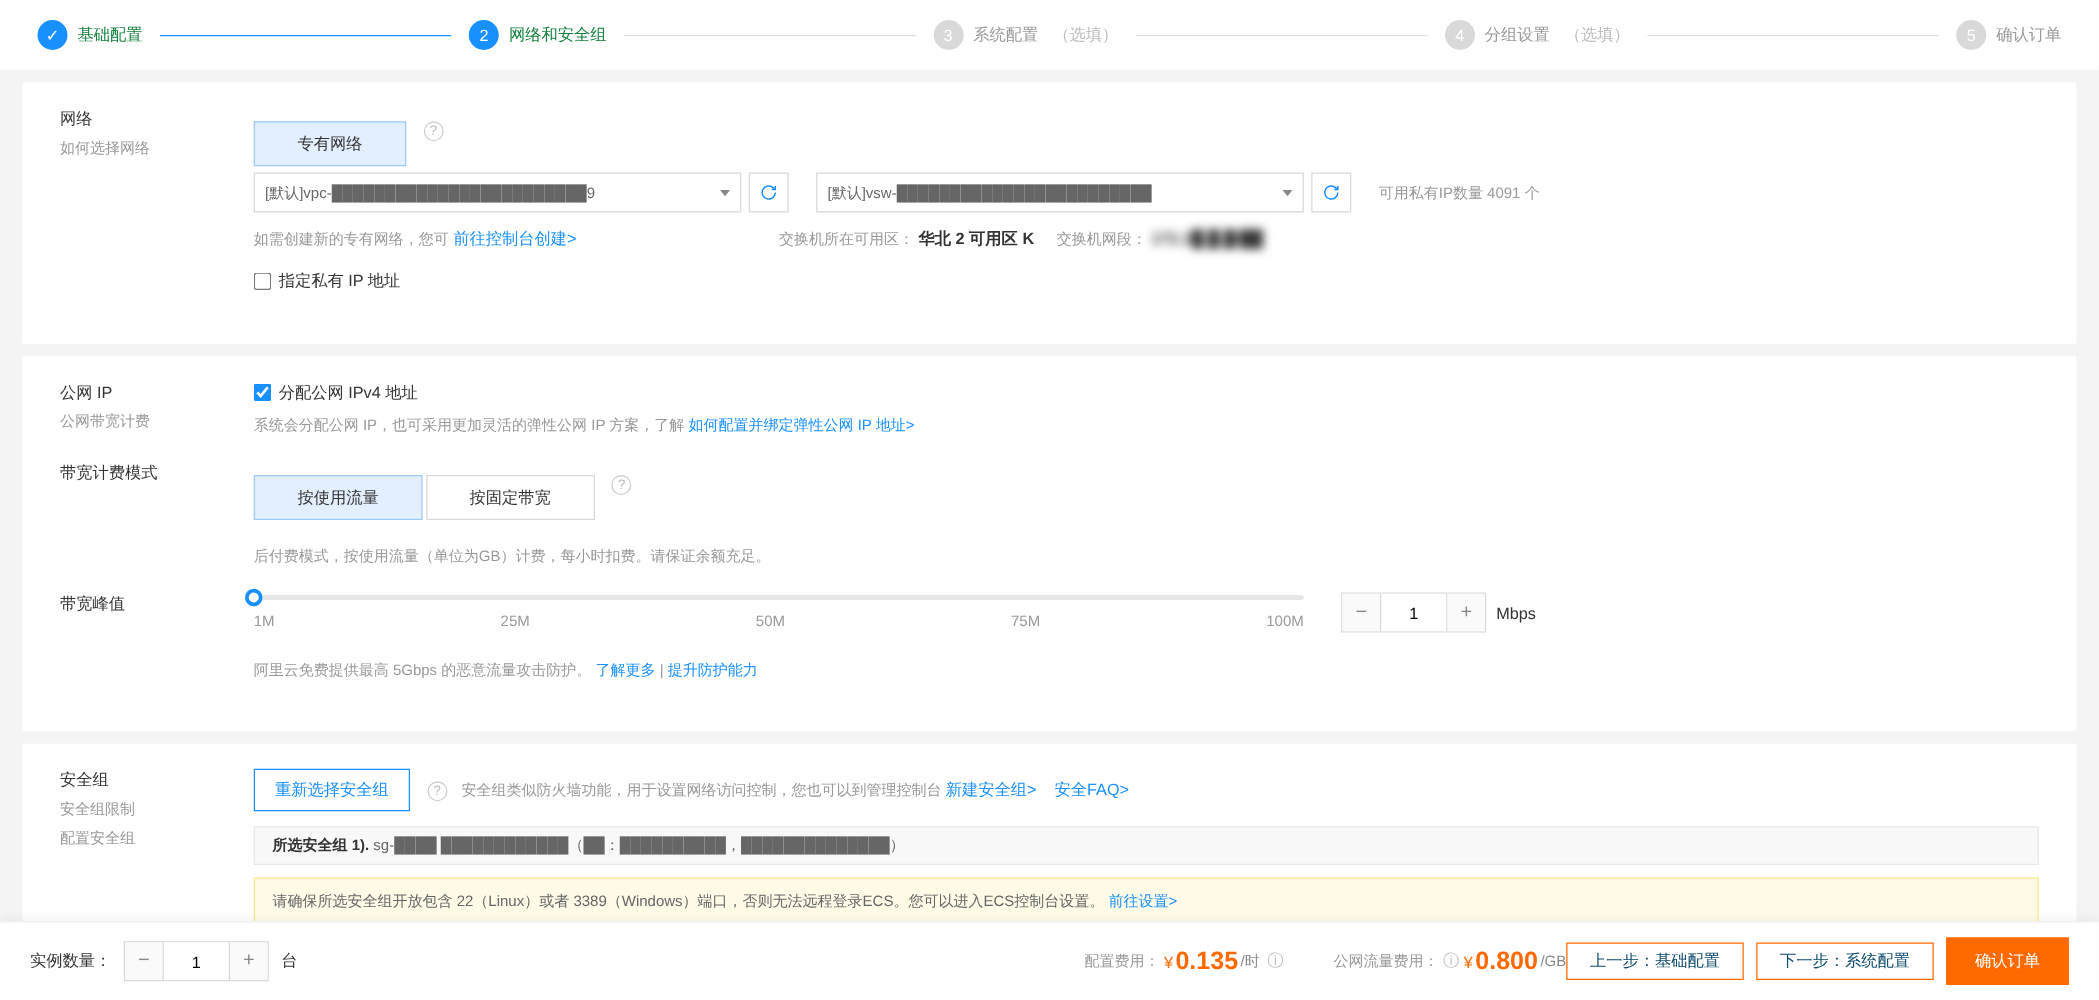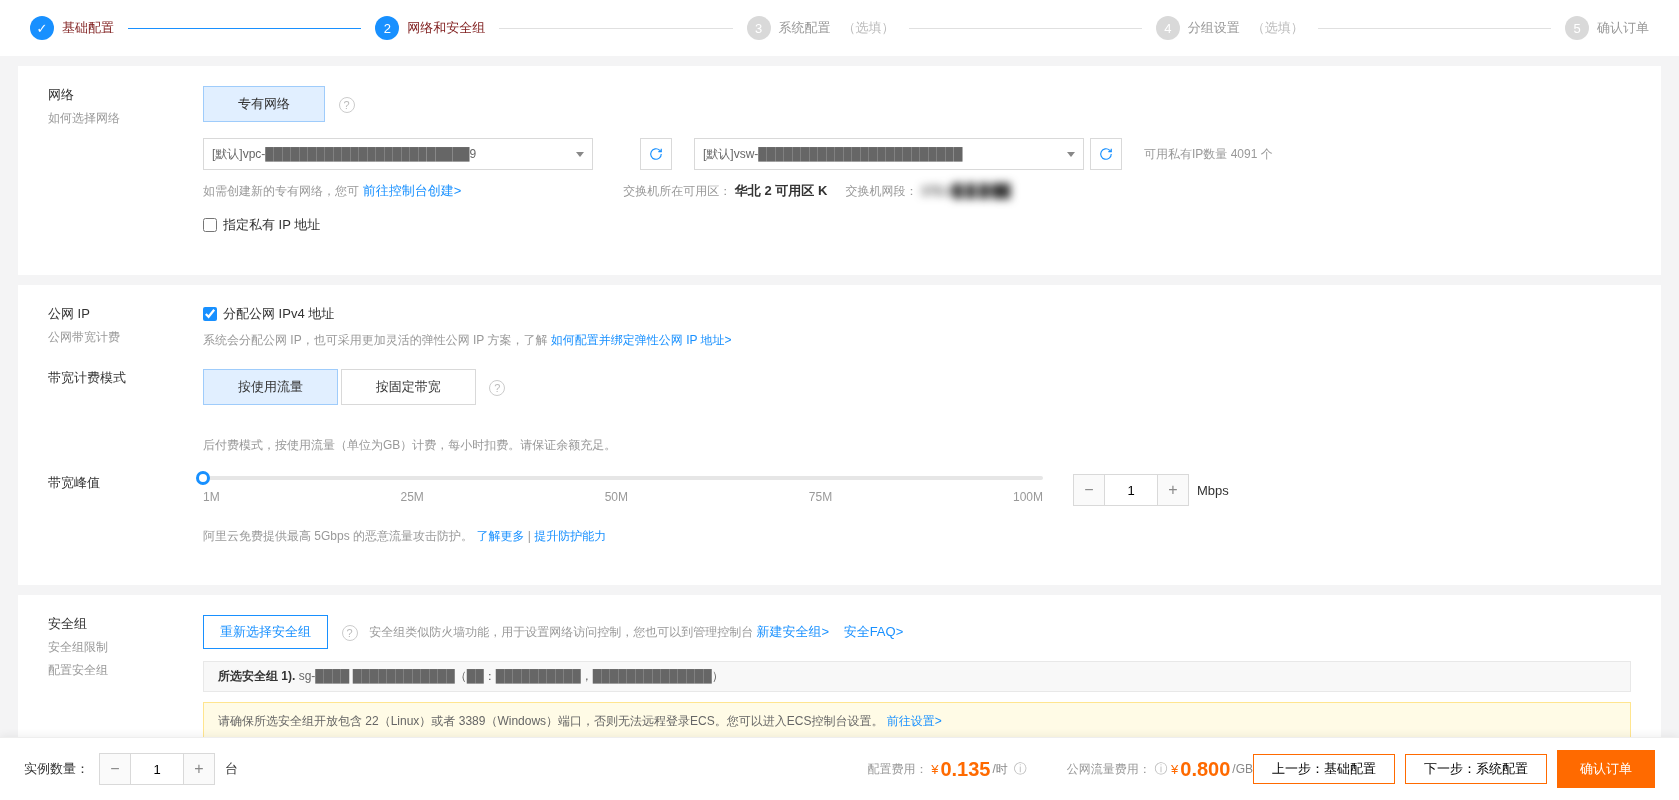--- a/index.html
+++ b/index.html
@@ -2,33 +2,33 @@
 <html><head>
 <meta charset="utf-8">
 <style>
   * { box-sizing: border-box; margin: 0; padding: 0; font-family: "Microsoft YaHei", "PingFang SC", Arial, sans-serif; }
   body { background:#f4f4f5; color:#333; font-size:13px; }
   .steps { background:#fff; display:flex; align-items:center; padding:16px 30px; }
   .step { display:flex; align-items:center; gap:8px; color:#999; }
   .step .num { width:24px; height:24px; border-radius:50%; background:#d9d9d9; color:#fff; display:flex; align-items:center; justify-content:center; font-size:13px; }
   .step.done .num { background:#1890ff; }
   .step.current .num { background:#1890ff; }
-  .step.done .lbl, .step.current .lbl { color:#7f1d1d; font-weight:500; }
+  .step.done .lbl, .step.current .lbl { color:#15803d; font-weight:500; }
   .step .opt { color:#bbb; margin-left:4px; }
   .connector { flex:1; height:1px; background:#e0e0e0; margin:0 14px; }
   .connector.done { background:#1890ff; }
 
   .panel { background:#fff; margin:10px 18px; padding:20px 30px; }
   .row { display:flex; margin-bottom:20px; }
   .label-col { width:155px; }
   .label-col .lbl { color:#333; font-size:13px; }
   .label-col .sub { color:#999; font-size:12px; margin-top:6px; }
   .content-col { flex:1; }
 
-  .btn-tab { display:inline-block; padding:8px 34px; border:1px solid #d9d9d9; background:#fff; cursor:pointer; font-size:13px; position:relative; top:0; }
+  .btn-tab { display:inline-block; padding:8px 34px; border:1px solid #d9d9d9; background:#fff; cursor:pointer; font-size:13px; position:relative; top:11px; }
   .btn-tab.active { background:#e1efff; border-color:#9fccfb; }
   .help-icon { display:inline-flex; width:16px; height:16px; border:1px solid #ccc; border-radius:50%; color:#bbb; align-items:center; justify-content:center; font-size:11px; margin-left:10px; vertical-align:middle; }
 
   .select { display:inline-flex; align-items:center; border:1px solid #d9d9d9; background:#fff; height:32px; padding:0 8px; width:390px; cursor:pointer; position:relative; }
   .select .txt { flex:1; white-space:nowrap; overflow:hidden; color:#666; font-size:12px; }
   .select .caret { width:0; height:0; border-left:4px solid transparent; border-right:4px solid transparent; border-top:5px solid #888; margin-left:8px; }
   .refresh { width:32px; height:32px; border:1px solid #d9d9d9; display:inline-flex; align-items:center; justify-content:center; margin-left:6px; cursor:pointer; color:#1890ff; }
   .refresh svg { width:14px; height:14px; }
 
   .hint { color:#999; font-size:12px; }
@@ -52,21 +52,21 @@
   .sg-box { background:#f8f8f8; border:1px solid #e8e8e8; padding:6px 14px; font-size:12px; color:#666; margin-top:12px; }
   .sg-box b { color:#333; }
   .sg-warning { background:#fffbe6; border:1px solid #ffe58f; padding:10px 14px; font-size:12px; color:#666; margin-top:10px; }
 
   .footer { position:fixed; left:0; right:0; bottom:0; background:#fff; border-top:1px solid #eee; display:flex; align-items:center; padding:12px 24px; box-shadow:0 -2px 8px rgba(0,0,0,.06); }
   .footer .stepper { margin:0 10px; }
   .price { color:#ff6a00; font-size:20px; font-weight:600; }
   .price-sym { color:#ff6a00; font-size:13px; margin-right:2px; }
   .price-unit { color:#888; font-size:12px; margin-left:2px; }
   .footer-right { margin-left:auto; display:flex; gap:10px; align-items:center; }
-  .btn-outline-orange { border:1px solid #ff6a00; color:#000000; background:#fff; padding:5px 18px; cursor:pointer; font-size:13px; }
+  .btn-outline-orange { border:1px solid #ff6a00; color:#0c4a6e; background:#fff; padding:5px 18px; cursor:pointer; font-size:13px; }
   .btn-solid-orange { border:1px solid #ff6a00; color:#fff; background:#ff6a00; padding:9px 22px; cursor:pointer; font-size:13px; }
 
   .blur { filter: blur(4px); user-select:none; }
 </style>
 </head>
 <body>
 
 <div class="steps">
   <div class="step done">
     <span class="num">✓</span>
@@ -101,21 +101,21 @@
     <div class="label-col">
       <div class="lbl">网络</div>
       <div class="sub link" style="color:#999">如何选择网络</div>
     </div>
     <div class="content-col">
       <div>
         <span class="btn-tab active">专有网络</span>
         <span class="help-icon">?</span>
       </div>
       <div style="margin-top:16px; display:flex; align-items:center; gap:22px; flex-wrap:wrap;">
-        <div style="display:flex; align-items:center;gap:41px;">
+        <div style="display:flex; align-items:center;">
           <div class="select">
             <span class="txt">[默认]vpc-████████████████████████9</span>
             <span class="caret"></span>
           </div>
           <span class="refresh">
             <svg viewBox="0 0 24 24" fill="none" stroke="#1890ff" stroke-width="2">
                 <path d="M21 12a9 9 0 1 1-3-6.7L21 8"></path>
                 <path d="M21 3v5h-5"></path>
               </svg>
           </span>

